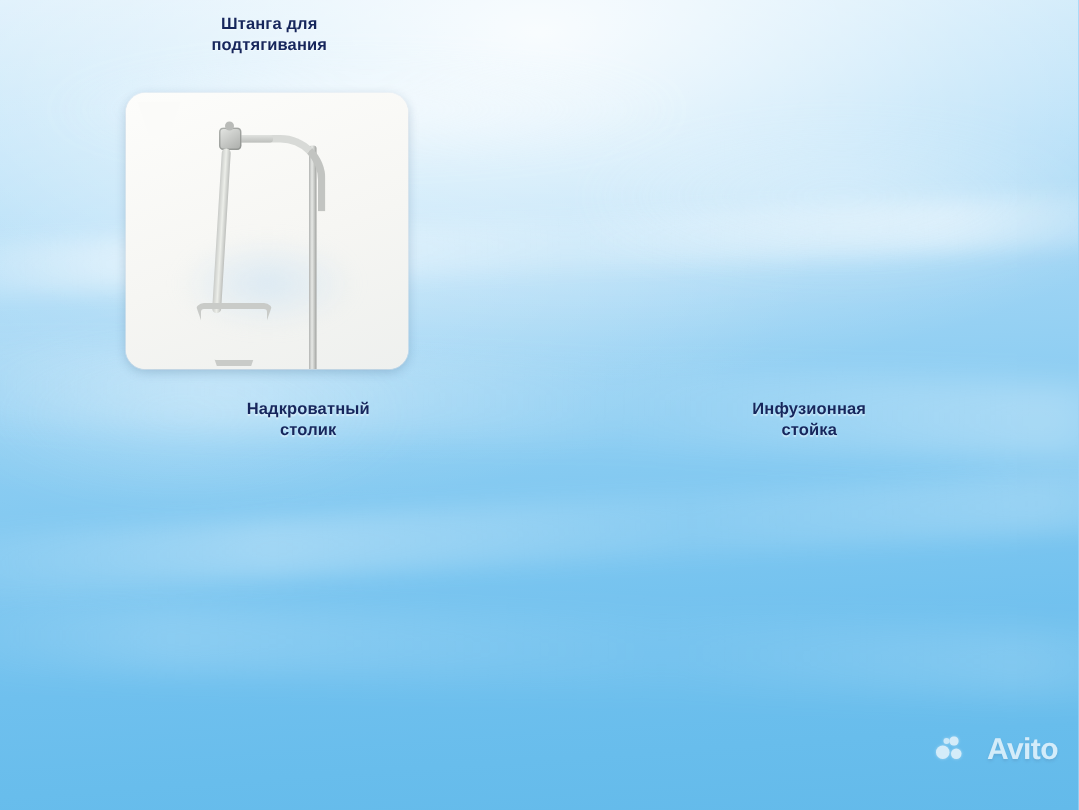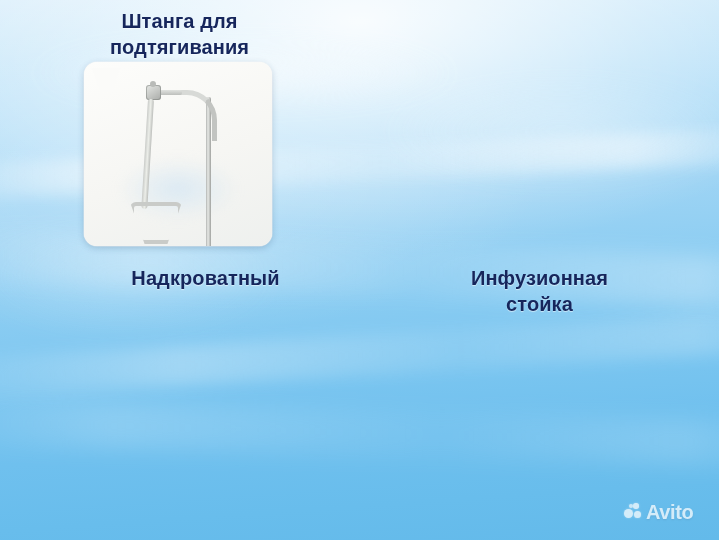--- a/index.html
+++ b/index.html
@@ -56,21 +56,21 @@
   .cell{position:absolute;}
   .c1{left:0;top:0;width:359px;height:256px;}
   .c2{left:360px;top:0;width:359px;height:256px;}
   .c3{left:0;top:258px;width:359px;height:282px;padding-left:26px;}
   .c4{left:360px;top:258px;width:359px;height:282px;}
 
   .caption{
     text-align:center;
     color:#16265c;
     font-weight:bold;
-    font-size:20px;
+    font-size:11px;
     line-height:1.28;
     letter-spacing:.1px;
     text-shadow:0 1px 1px rgba(255,255,255,.55);
     user-select:none;
   }
   .c1 .caption,.c2 .caption{padding-top:9px;}
   .c3 .caption,.c4 .caption{padding-top:8px;}
 
   .card{
     position:absolute;
@@ -104,21 +104,21 @@
            transform:rotate(3.5deg);transform-origin:top center;}
   .p1tri{position:absolute;left:46px;top:140px;width:44px;height:34px;}
   .p1tri::before{content:"";position:absolute;left:0;top:0;width:100%;height:100%;
     border:4.5px solid #c9cbc8;border-radius:6px 6px 14px 14px;
     clip-path:polygon(0% 0%,100% 0%,72% 100%,28% 100%);
     background:transparent;}
   .p1triin{position:absolute;left:7px;top:6px;width:30px;height:23px;background:#fbfbf9;
            clip-path:polygon(2% 0%,98% 0%,72% 100%,28% 100%);}
 
   
-  .avito{position:absolute;left:624px;top:502px;display:flex;align-items:center;gap:4px;
+  .avito{position:absolute;left:624px;top:490px;display:flex;align-items:center;gap:16px;
          opacity:.72;user-select:none;}
   .avito-dots{position:relative;width:18px;height:18px;flex:none;}
   .avito-dots i{position:absolute;border-radius:50%;background:#ffffff;display:block;
                 box-shadow:0 0 2px rgba(255,255,255,.6);}
   .d1{left:0;top:6px;width:9px;height:9px;}
   .d2{left:9px;top:0;width:5.5px;height:5.5px;}
   .d3{left:10px;top:8px;width:7px;height:7px;}
   .d4{left:5px;top:1px;width:4px;height:4px;opacity:.9;}
   .avito-word{color:#ffffff;font-size:20px;font-weight:bold;letter-spacing:-.4px;
               line-height:1;text-shadow:0 1px 2px rgba(80,120,160,.35);}
@@ -156,20 +156,21 @@
           <div class="p1tri"></div>
           <div class="p1triin"></div>
         </div>
       </div>
     </div>
 
 
     <div class="cell c3">
       <div class="caption">
         <div>Надкроватный</div>
+        <div>столик</div>
       </div>
 
     </div>
 
     <div class="cell c4">
       <div class="caption">
         <div>Инфузионная</div>
         <div>стойка</div>
       </div>
 

